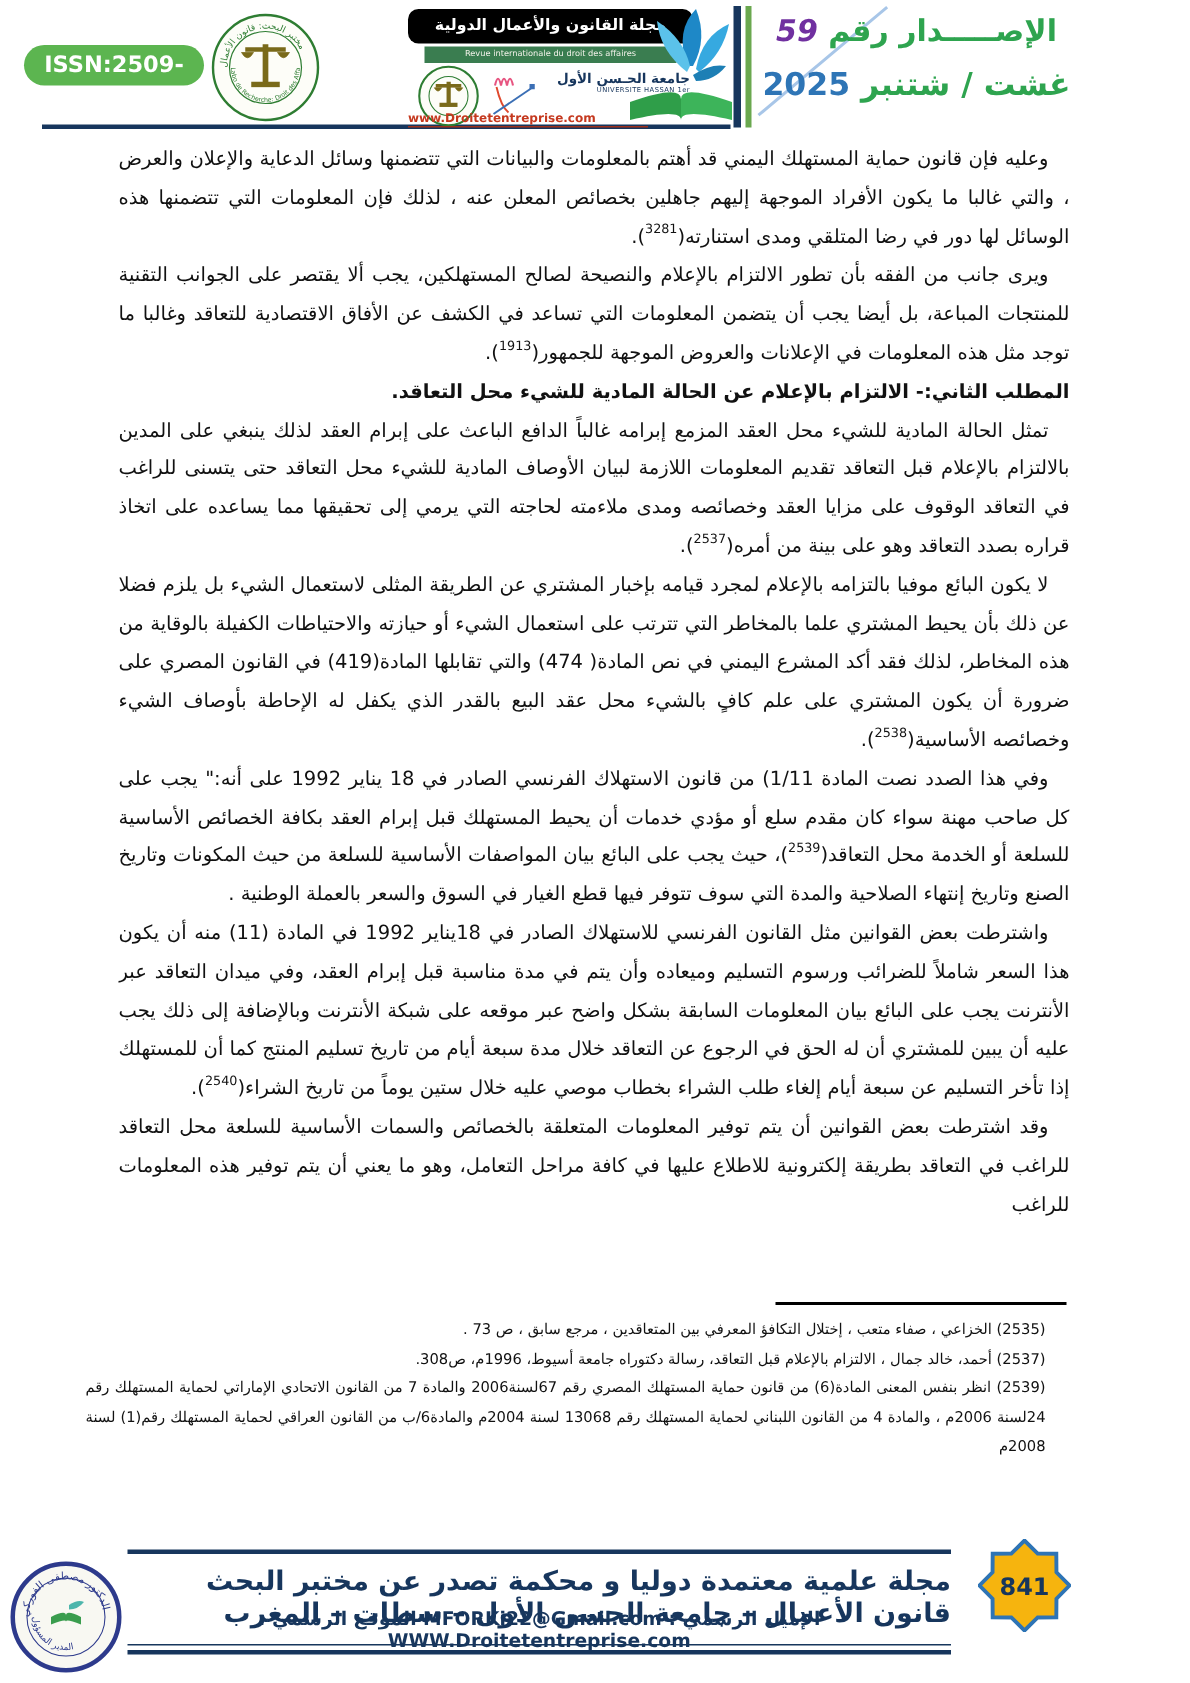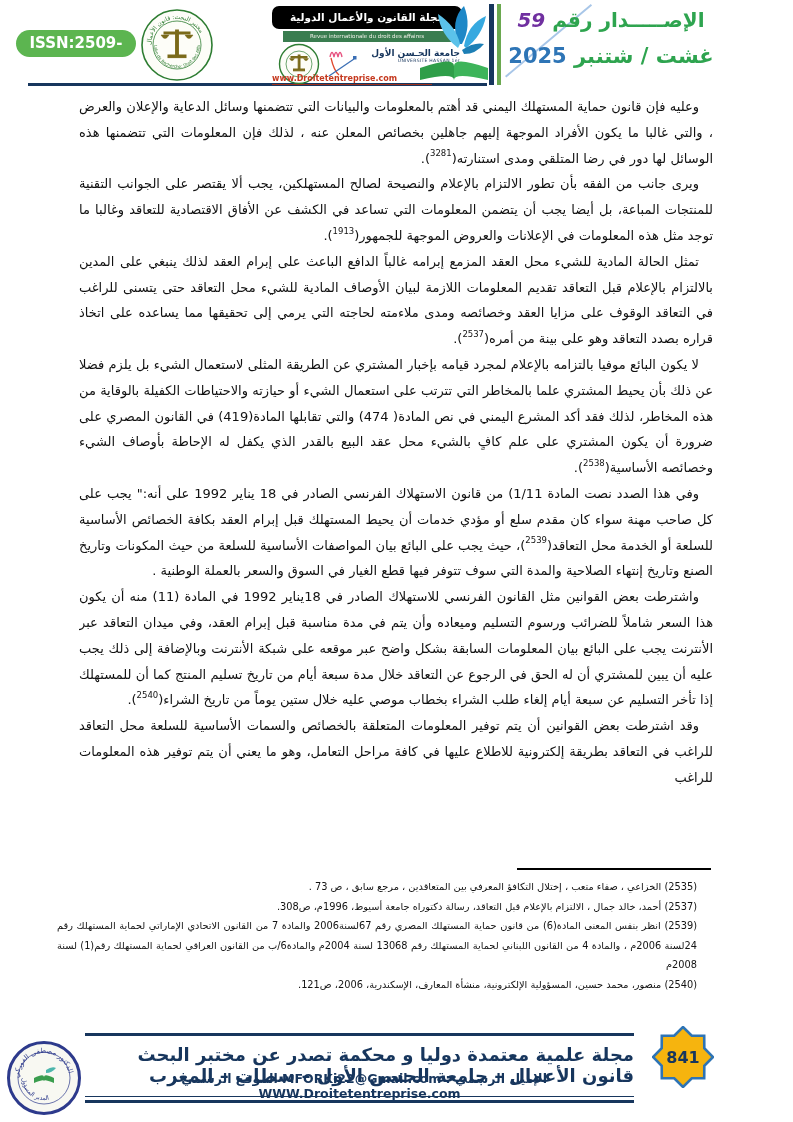--- a/index.html
+++ b/index.html
@@ -144,33 +144,33 @@
       <div class="issue-line2">
         <span>غشت / شتنبر</span>
         <span class="year">2025</span>
       </div>
     </div>
   </div>
 
   <div class="body-text">
       <p class="para">وعليه فإن قانون حماية المستهلك اليمني قد أهتم بالمعلومات والبيانات التي تتضمنها وسائل الدعاية والإعلان والعرض ، والتي غالبا ما يكون الأفراد الموجهة إليهم جاهلين بخصائص المعلن عنه ، لذلك فإن المعلومات التي تتضمنها هذه الوسائل لها دور في رضا المتلقي ومدى استنارته(<sup>3281</sup>).</p>
       <p class="para">ويرى جانب من الفقه  بأن تطور الالتزام بالإعلام والنصيحة لصالح المستهلكين، يجب ألا يقتصر على الجوانب التقنية للمنتجات المباعة، بل أيضا يجب أن يتضمن المعلومات التي تساعد في الكشف عن الأفاق الاقتصادية للتعاقد وغالبا ما توجد مثل هذه المعلومات في الإعلانات والعروض الموجهة للجمهور(<sup>1913</sup>).</p>
+      <p class="heading">المطلب الثاني:- الالتزام بالإعلام عن الحالة المادية للشيء محل التعاقد.</p>
       <p class="para">تمثل الحالة المادية للشيء محل العقد المزمع إبرامه غالباً الدافع الباعث على إبرام العقد لذلك ينبغي على المدين بالالتزام بالإعلام قبل التعاقد تقديم المعلومات اللازمة لبيان الأوصاف المادية للشيء محل التعاقد حتى يتسنى للراغب في التعاقد الوقوف على مزايا العقد وخصائصه ومدى ملاءمته لحاجته التي يرمي إلى تحقيقها مما يساعده على اتخاذ قراره بصدد التعاقد وهو على بينة من أمره(<sup>2537</sup>).</p>
       <p class="para">لا يكون البائع موفيا بالتزامه بالإعلام لمجرد قيامه بإخبار المشتري عن الطريقة المثلى لاستعمال الشيء بل يلزم فضلا عن ذلك بأن يحيط المشتري علما بالمخاطر التي تترتب على استعمال الشيء أو حيازته والاحتياطات الكفيلة بالوقاية من هذه المخاطر، لذلك فقد أكد المشرع اليمني في نص المادة( 474) والتي تقابلها المادة(419) في القانون المصري على ضرورة أن يكون المشتري على علم كافٍ بالشيء محل عقد البيع بالقدر الذي يكفل له الإحاطة بأوصاف الشيء وخصائصه الأساسية(<sup>2538</sup>).</p>
       <p class="para">وفي هذا الصدد نصت المادة 1/11) من قانون الاستهلاك الفرنسي الصادر في 18 يناير 1992 على أنه:" يجب على كل صاحب مهنة سواء كان مقدم سلع أو مؤدي خدمات أن يحيط المستهلك قبل إبرام العقد بكافة الخصائص الأساسية للسلعة أو الخدمة محل التعاقد(<sup>2539</sup>)، حيث يجب على البائع بيان المواصفات الأساسية للسلعة من حيث المكونات وتاريخ الصنع وتاريخ إنتهاء الصلاحية والمدة التي سوف تتوفر فيها قطع الغيار في السوق والسعر بالعملة الوطنية .</p>
       <p class="para">واشترطت بعض القوانين مثل القانون الفرنسي للاستهلاك الصادر في 18يناير 1992 في المادة (11) منه أن يكون هذا السعر شاملاً للضرائب ورسوم التسليم وميعاده وأن يتم في مدة مناسبة قبل إبرام العقد، وفي  ميدان التعاقد عبر الأنترنت يجب على البائع بيان المعلومات السابقة بشكل واضح عبر موقعه على شبكة الأنترنت وبالإضافة إلى ذلك يجب عليه أن يبين للمشتري أن له الحق في الرجوع عن التعاقد خلال مدة سبعة أيام من تاريخ تسليم المنتج كما أن للمستهلك إذا تأخر التسليم عن سبعة أيام إلغاء طلب الشراء بخطاب موصي عليه خلال ستين يوماً من تاريخ الشراء(<sup>2540</sup>).</p>
       <p class="para">وقد اشترطت بعض القوانين أن يتم توفير المعلومات المتعلقة بالخصائص والسمات الأساسية للسلعة محل التعاقد للراغب في التعاقد بطريقة إلكترونية للاطلاع عليها في كافة مراحل التعامل، وهو ما يعني أن يتم توفير هذه المعلومات للراغب</p>
     </div>
 
   <div class="fn-sep"></div>
   <div class="footnotes">
       <div class="footnote">(2535) الخزاعي ، صفاء متعب ، إختلال التكافؤ المعرفي بين المتعاقدين ، مرجع سابق ، ص 73 .</div>
       <div class="footnote">(2537) أحمد، خالد جمال ، الالتزام بالإعلام  قبل التعاقد، رسالة دكتوراه جامعة أسيوط، 1996م، ص308.</div>
       <div class="footnote">(2539) انظر بنفس المعنى المادة(6) من قانون حماية المستهلك المصري رقم 67لسنة2006 والمادة 7 من القانون الاتحادي الإماراتي لحماية المستهلك رقم 24لسنة 2006م ، والمادة 4 من القانون اللبناني لحماية المستهلك رقم 13068 لسنة 2004م والمادة6/ب من القانون العراقي لحماية المستهلك رقم(1) لسنة 2008م</div>
-      <div class="footnote">(2540) منصور، محمد حسين، المسؤولية الإلكترونية، منشأة المعارف، الإسكندرية، 2006، ص121.</div>
     </div>
 
   <div>
     <div class="footer-rule-top"></div>
     <div class="footer-line1">مجلة علمية معتمدة  دوليا و محكمة تصدر عن مختبر البحث قانون الأعمال – جامعة الحسن الأول – سطات – المغرب</div>
     <div class="footer-line2">
       <span>الإميل الرسمي :</span>
       <span class="lat">MFORKi22@Gmail.com</span>
       <span>الموقع الرسمي :</span>
       <span class="lat">WWW.Droitetentreprise.com</span>

